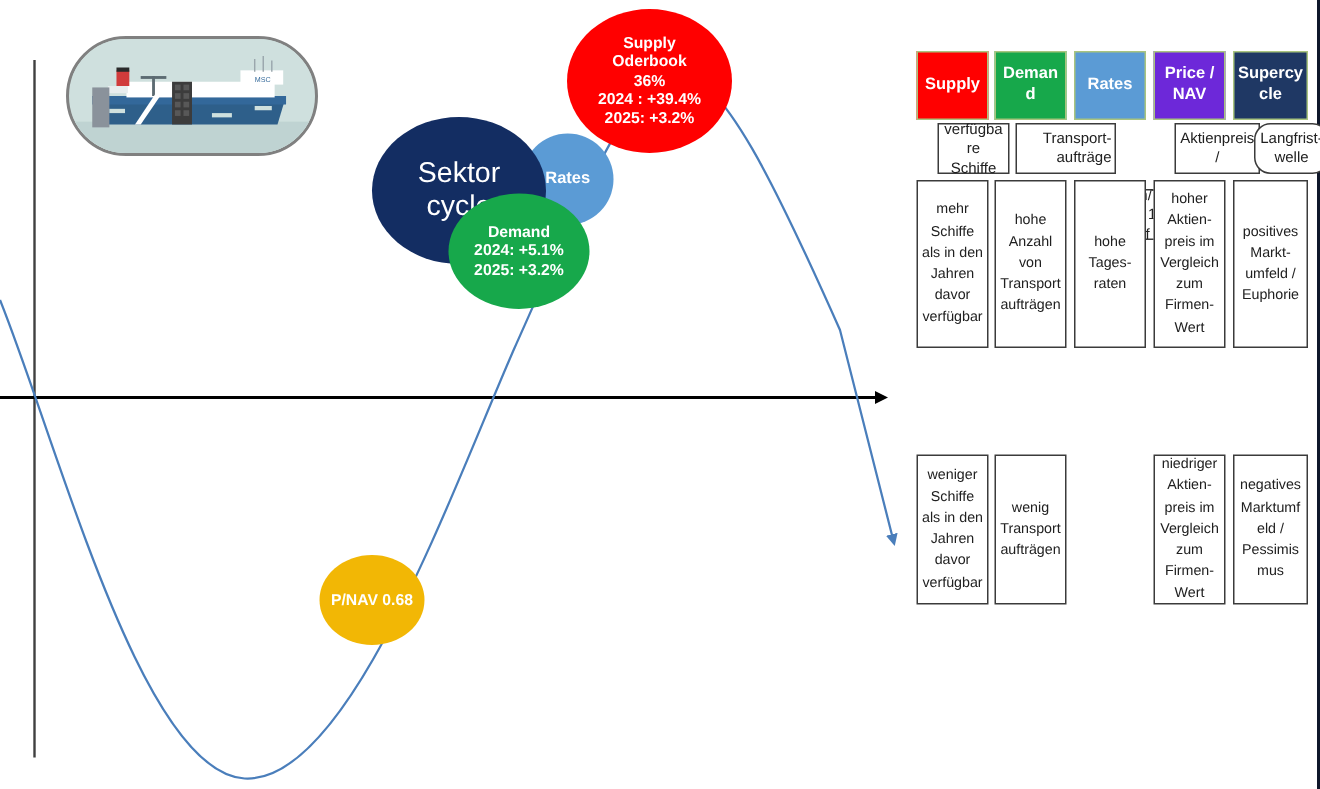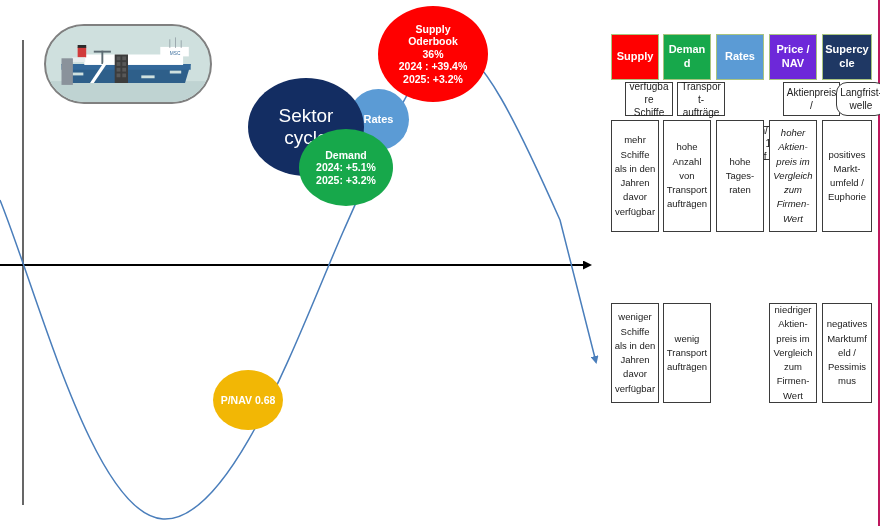--- a/index.html
+++ b/index.html
@@ -5,21 +5,21 @@
   html,body{margin:0;padding:0;}
   body{
     width:880px;height:526px;
     background:#ffffff;
     font-family:"Liberation Sans", sans-serif;
     overflow:hidden;
     position:relative;
   }
   #canvas{
     position:absolute;left:0;top:0;width:880px;height:526px;
-    border-right:2px solid #be185d;
+    border-right:2px solid #0f172a;
     box-sizing:border-box;
     padding-left:13px;
   }
   svg.layer{position:absolute;left:0;top:0;width:880px;height:526px;pointer-events:none;}
 
   
   #ship-photo{
     position:absolute;left:44px;top:24px;width:168px;height:80px;
     border:2px solid #808080;border-radius:40px;
     background:#CFE0DE;overflow:hidden;box-sizing:border-box;
@@ -200,21 +200,21 @@
         </div>
       <div class="cell head-cell" style="left: 211px; width: 50px; background: rgb(31, 56, 100);">
           <span class="txt">Supercycle</span>
         </div>
     </div>
 
     <div class="sub-row">
       <div class="cell sub-cell" style="left:0px;  width:48px;">
           <span class="txt">verfügbare Schiffe</span>
         </div>
-      <div class="cell sub-cell" style="left:52px; width:48px;">
+      <div class="cell sub-cell" style="left:52px; width:67px;text-align:right;">
           <span class="txt">Transport-aufträge</span>
         </div>
       <div class="cell sub-cell" style="left:105px;width:48px;margin-top:44px;">
           <span class="txt">Kosten/Tag für 1 Schiff</span>
         </div>
       <div class="cell sub-cell" style="left:158px;width:57px;">
           <span class="txt">Aktienpreis /</span>
         </div>
       <div class="cell sub-cell" style="left:211px;width:50px;border-radius:11px;">
           <span class="txt">Langfrist-welle</span>
@@ -224,21 +224,21 @@
     <div class="mid-row">
       <div class="cell mid-cell" style="left:0px;  width:48px;">
           <span class="txt">mehr Schiffe als in den Jahren davor verfügbar</span>
         </div>
       <div class="cell mid-cell" style="left:52px; width:48px;">
           <span class="txt">hohe Anzahl von Transportaufträgen</span>
         </div>
       <div class="cell mid-cell" style="left:105px;width:48px;">
           <span class="txt">hohe Tages-raten</span>
         </div>
-      <div class="cell mid-cell" style="left:158px;width:48px;font-style:italic;">
+      <div class="cell mid-cell" style="left:158px;width:48px;">
           <span class="txt">hoher Aktien-preis im Vergleich zum Firmen-Wert</span>
         </div>
       <div class="cell mid-cell" style="left:211px;width:50px;">
           <span class="txt">positives Markt-umfeld / Euphorie</span>
         </div>
     </div>
 
     <div class="bot-row">
       <div class="cell bot-cell" style="left:0px;  width:48px;align-items:center;">
           <span class="txt">weniger Schiffe als in den Jahren davor verfügbar</span>

